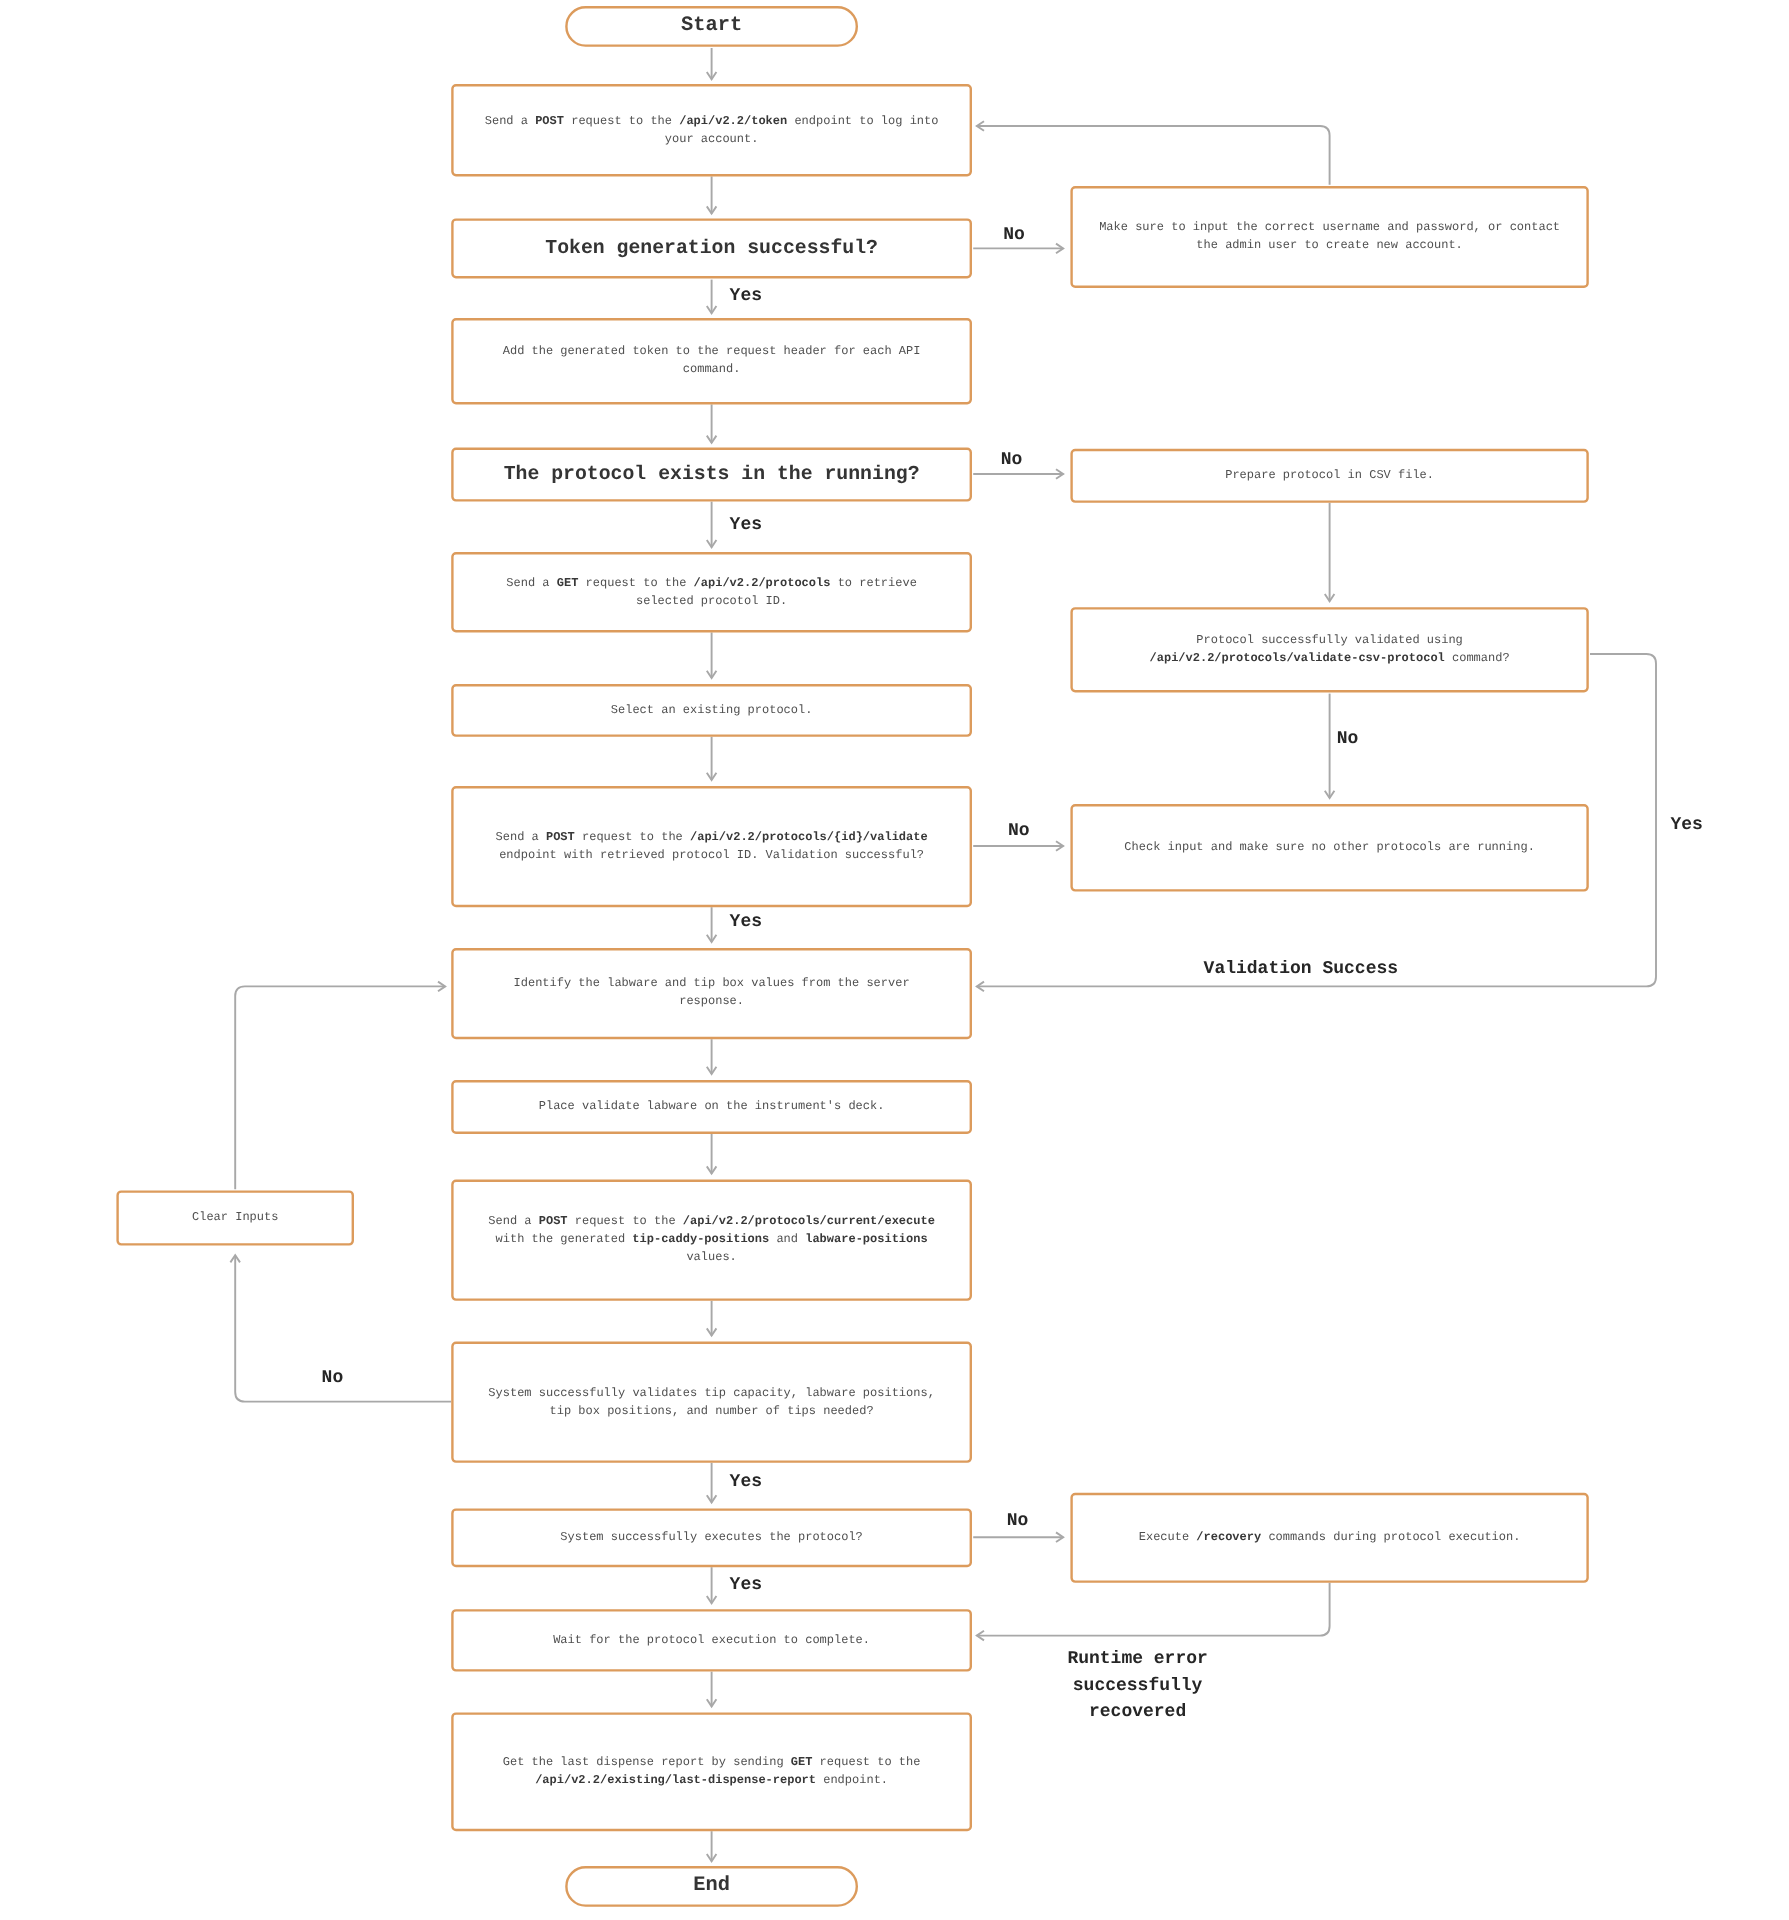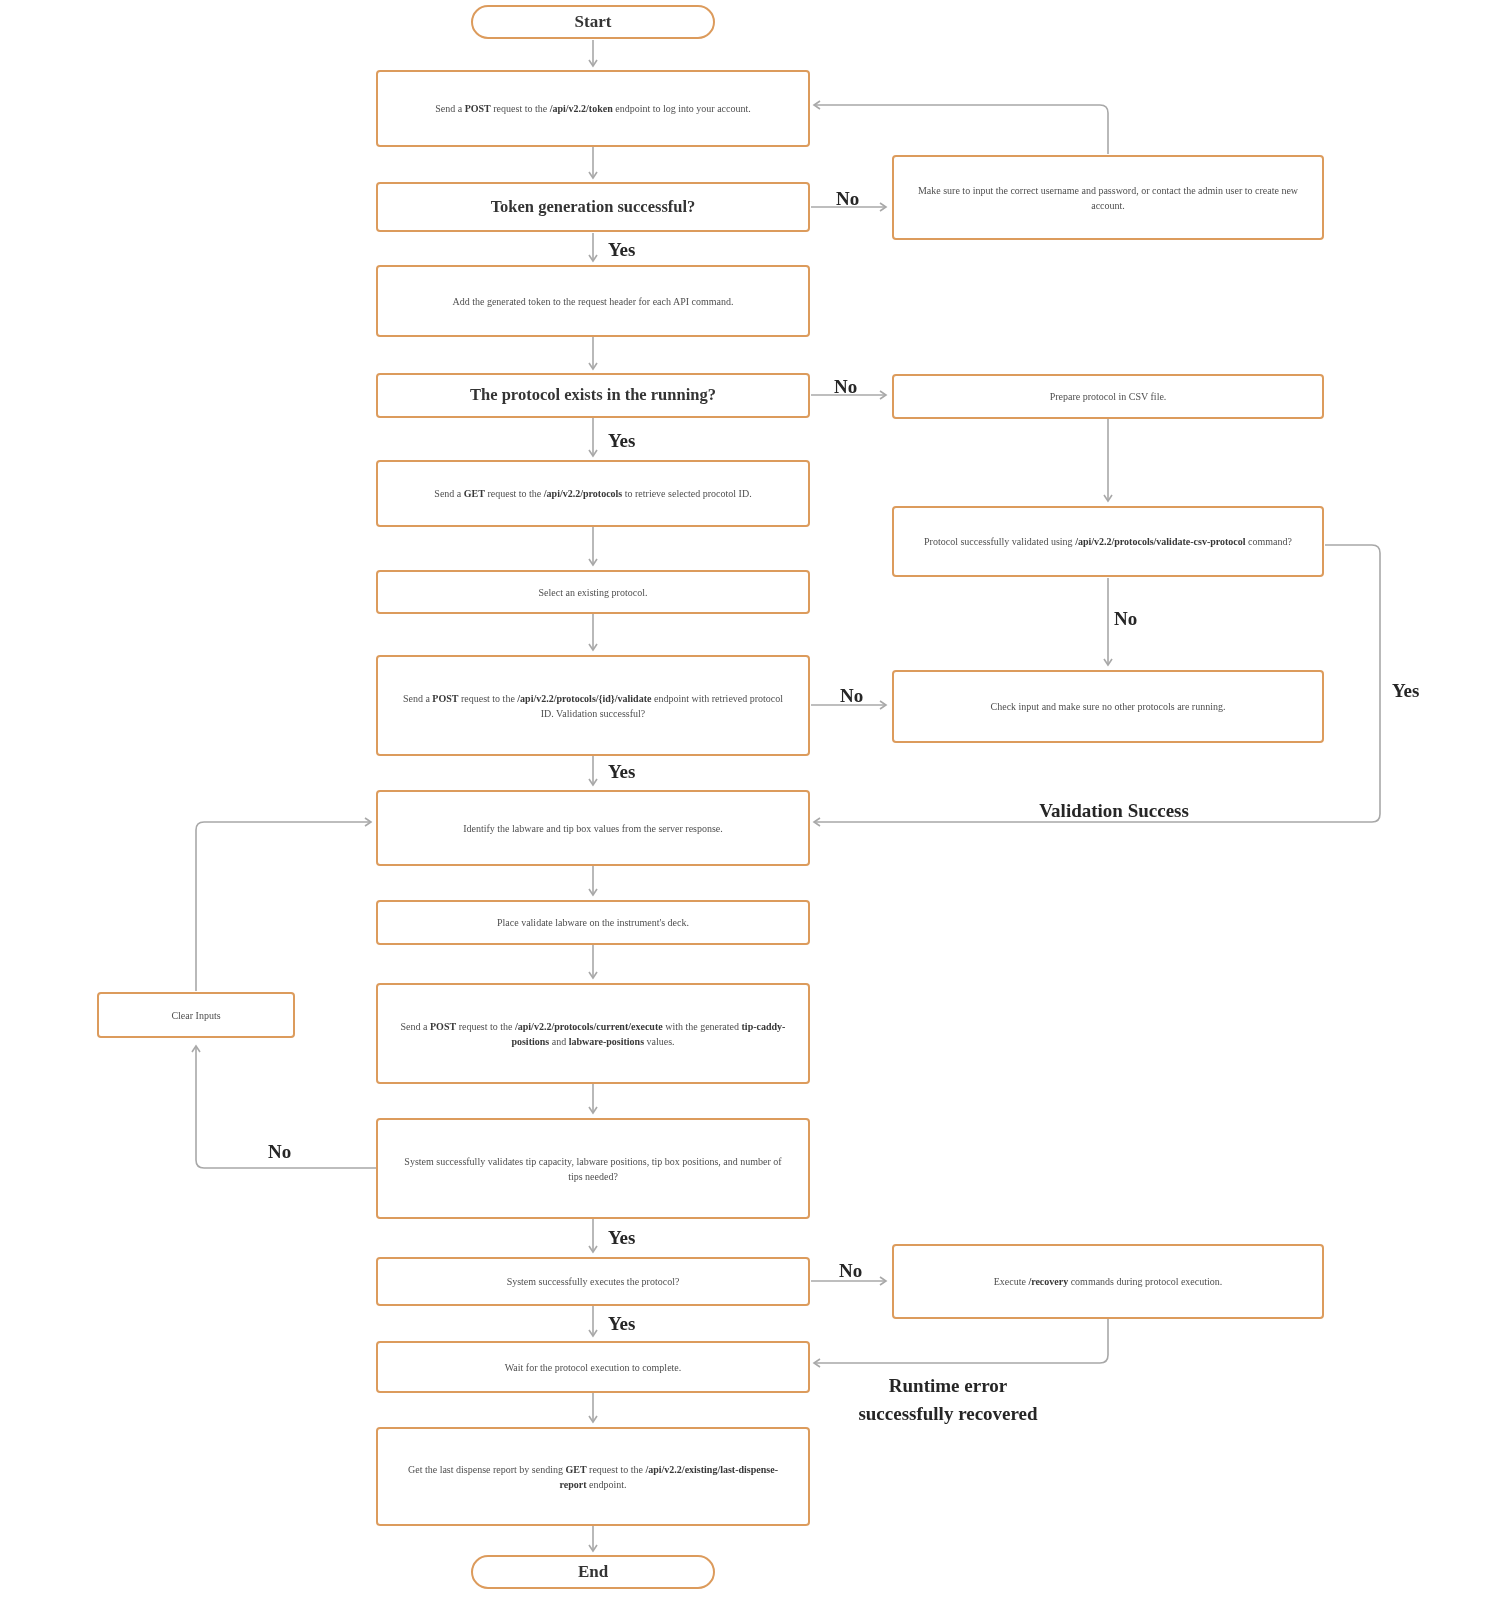--- a/index.html
+++ b/index.html
@@ -6,40 +6,40 @@
     --box-border:#dc9b5c;
     --arrow:#a8a8a8;
     --text:#4f4f4f;
     --bold-text:#383838;
     --label:#262626;
     --bg:#ffffff;
   }
   html,body{margin:0;padding:0;background:var(--bg);}
   #canvas{
     position:relative;width:1491px;height:1600px;background:var(--bg);
-    font-family:Liberation Serif, serif;overflow:hidden;
+    font-family:Liberation Mono, monospace;overflow:hidden;
   }
   svg.edges{position:absolute;left:0;top:0;z-index:1;}
   svg.edges path{fill:none;stroke:var(--arrow);stroke-width:1.6;}
   svg.edges .mk{fill:none;stroke:var(--arrow);stroke-width:1.6;}
   .node{
     position:absolute;z-index:2;box-sizing:border-box;
     border:2.5px solid var(--box-border);border-radius:4px;background:#fff;
     display:flex;align-items:center;justify-content:center;text-align:center;
     padding:8px 20px;font-size:10px;line-height:1.5;color:var(--text);
     overflow-wrap:break-word;
   }
   .node .b{font-weight:700;color:var(--bold-text);}
   .node.q{font-size:16.5px;}
   .node.q .b{color:#343434;}
   .pill{border-radius:18px;font-size:17px;}
   .pill .b{color:#343434;}
   .lbl{
     position:absolute;z-index:3;font-weight:700;color:var(--label);
-    font-size:19px;line-height:1.45;white-space:nowrap;
+    font-size:15px;line-height:1.45;white-space:nowrap;
   }
   .lbl.multi{white-space:normal;text-align:center;}
 </style>
 </head>
 <body>
 
 <div id="canvas">
 
   <svg class="edges" width="1491" height="1600" aria-hidden="true">
     <defs>
@@ -144,21 +144,21 @@
   <div class="node" style="left:97px;top:992px;width:198px;height:46px">
       <span><span>Clear Inputs</span></span>
     </div>
 
   <div class="lbl" style="left:608px;top:236px">Yes</div>
   <div class="lbl" style="left:836px;top:185px">No</div>
   <div class="lbl" style="left:608px;top:427px">Yes</div>
   <div class="lbl" style="left:834px;top:373px">No</div>
   <div class="lbl" style="left:1114px;top:605px">No</div>
   <div class="lbl" style="left:1392px;top:677px">Yes</div>
-  <div class="lbl" style="left:1034px;top:797px;width:160px;text-align:center">Validation Success</div>
+  <div class="lbl" style="left:1003px;top:797px;width:160px;text-align:center">Validation Success</div>
   <div class="lbl" style="left:840px;top:682px">No</div>
   <div class="lbl" style="left:608px;top:758px">Yes</div>
   <div class="lbl" style="left:268px;top:1138px">No</div>
   <div class="lbl" style="left:608px;top:1224px">Yes</div>
   <div class="lbl" style="left:839px;top:1257px">No</div>
   <div class="lbl" style="left:608px;top:1310px">Yes</div>
   <div class="lbl multi" style="left:855px;top:1372px;width:186px">Runtime error successfully recovered</div>
 
 </div>
 

